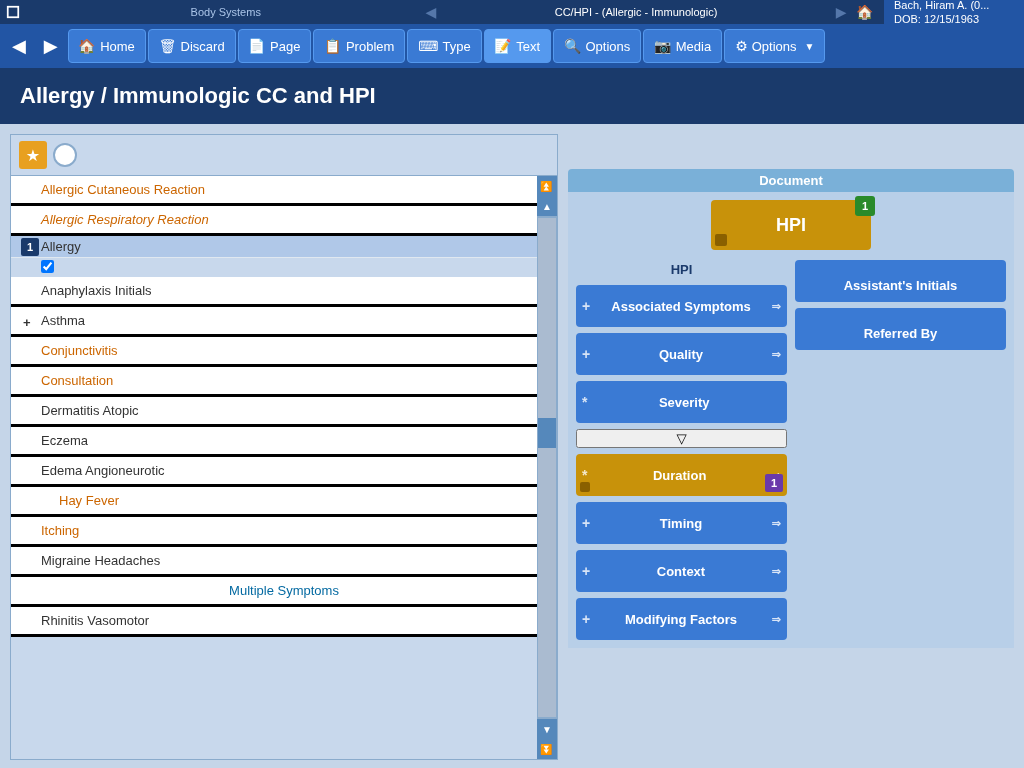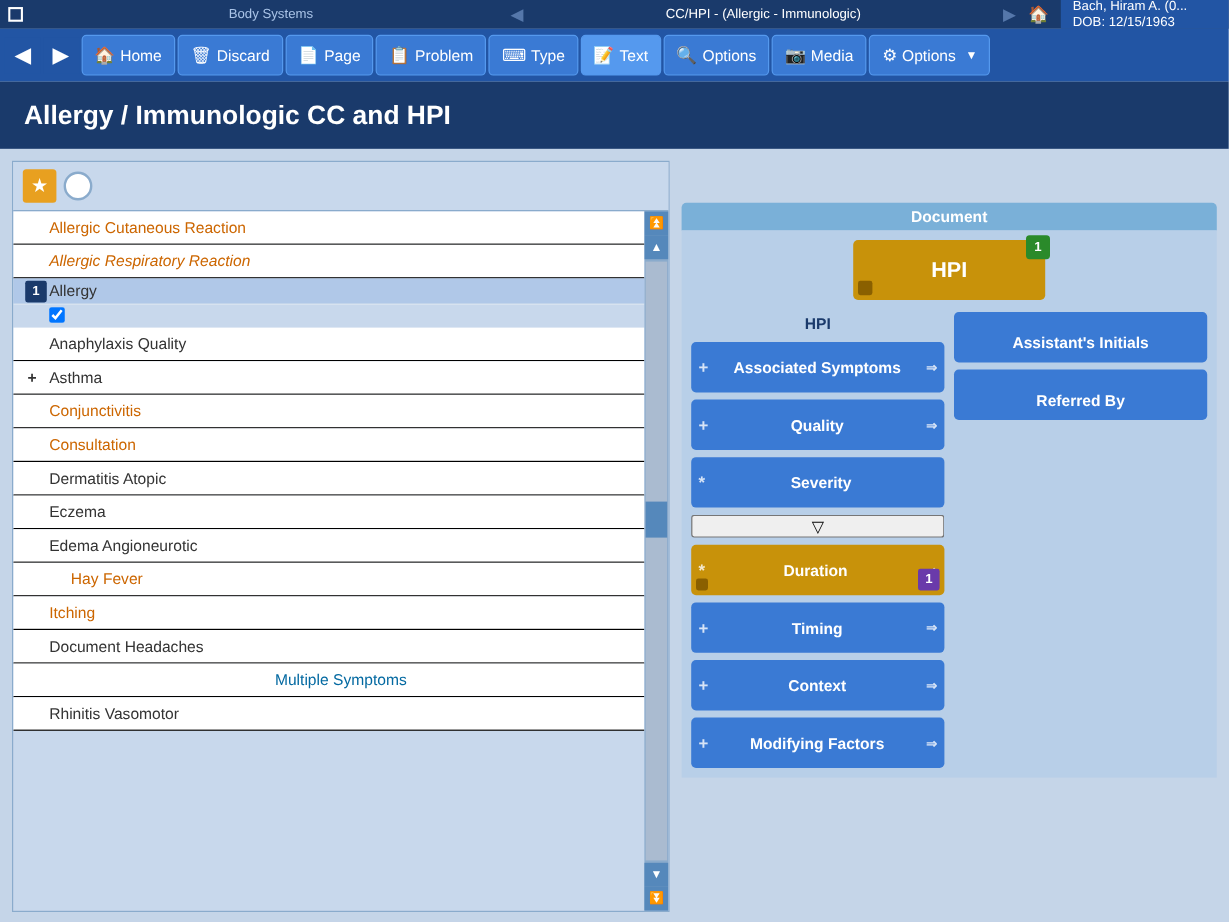--- a/index.html
+++ b/index.html
@@ -115,21 +115,21 @@
     }
     .list-items {
       flex: 1;
       overflow-y: auto;
     }
     .list-item {
       padding: 6px 10px 6px 30px;
       font-size: 13px;
       color: #cc6600;
       cursor: pointer;
-      border-bottom: 1px solid #000000;
+      border-bottom: 3px solid #000000;
       background: white;
     }
     .list-item.normal { color: #333; }
     .list-item-wrapper {
       position: relative;
     }
     .allergy-selected {
       background: #b0c8e8;
       color: #333;
       padding: 3px 10px 3px 30px;
@@ -508,21 +508,21 @@
             <div class="item-num-badge">1</div>
             <span>Allergy</span>
           </div>
           <div class="allergy-checkbox" style="background:#c8d8ec; padding-left:30px;">
             <input type="checkbox" checked="" style="">
           </div>
         </div>
 
         <div class="list-item-wrapper">
           <div class="list-item normal">
-            <span>Anaphylaxis Quality</span>
+            <span>Anaphylaxis Initials</span>
           </div>
         </div>
 
         <div class="list-item-wrapper" style="position:relative;">
           <div class="list-item normal" style="padding-left:30px;">
             <span style="position:absolute; left:12px; top:50%; transform:translateY(-50%); font-weight:bold; color:#333;">+</span>
             <span>Asthma</span>
           </div>
         </div>
 
@@ -564,21 +564,21 @@
 
 
         <div class="list-item-wrapper">
           <div class="list-item" style="color:#cc6600;">
             <span>Itching</span>
           </div>
         </div>
 
         <div class="list-item-wrapper">
           <div class="list-item normal">
-            <span>Document Headaches</span>
+            <span>Migraine Headaches</span>
           </div>
         </div>
 
         <div class="list-item-wrapper">
           <div class="list-item" style="color:#0369a1;text-align:center;">
             <span>Multiple Symptoms</span>
           </div>
         </div>
 
         <div class="list-item-wrapper">

